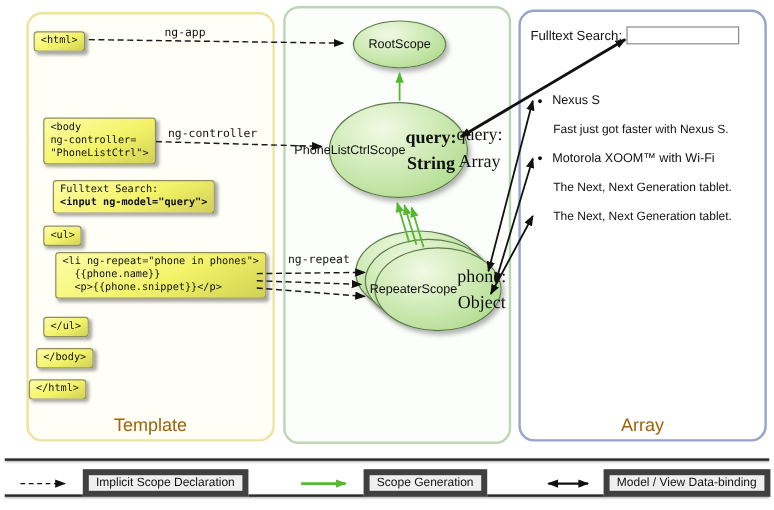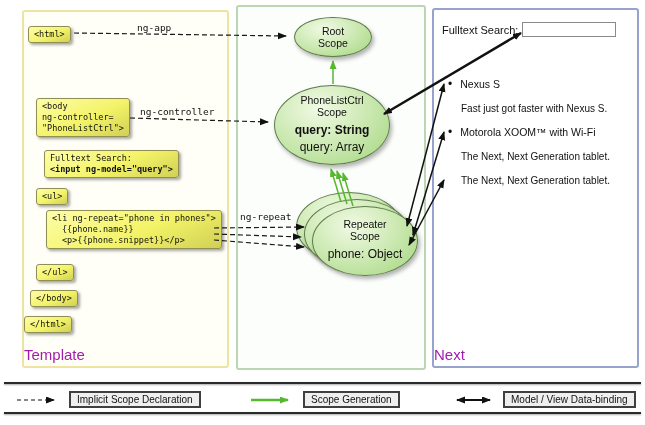--- a/index.html
+++ b/index.html
@@ -1,53 +1,53 @@
 <!DOCTYPE html>
 <html><head>
 <meta charset="utf-8">
 <style>
   *{margin:0;padding:0;box-sizing:border-box}
   body{font-family:"Liberation Sans",sans-serif;background:#fff}
   #canvas{position:relative;width:645px;height:425px;background:#fff;overflow:hidden}
-  .panel{position:absolute;border-radius:3px}
+  .panel{position:absolute;border-radius:13px}
   #p-template{left:22px;top:10px;width:207px;height:358px;border:2px solid #ece4a0;background:#fffef7}
   #p-model{left:236px;top:5px;width:190px;height:365px;border:2px solid #bcd6b4;background:#fcfefb}
   #p-view{left:432px;top:8px;width:207px;height:360px;border:2px solid #97a3cc;background:#fff}
-  .panel-label{position:absolute;bottom:3px;left:0;right:0;text-align:left;font-size:15px;color:#a21caf}
+  .panel-label{position:absolute;bottom:3px;left:0;right:0;text-align:center;font-size:15px;color:#a16207}
   .code-box{position:absolute;background:linear-gradient(155deg,#fdfda8 0%,#f3f368 55%,#d0d055 100%);
     border:1px solid #8f8f55;border-radius:3px;box-shadow:2px 2px 3px rgba(0,0,0,.35);
     padding:2px 5px;font-family:"DejaVu Sans Mono",monospace;font-size:8.5px;line-height:1.3;
     color:#111;white-space:nowrap}
   .cl{color:#111}
   .cl.bold{font-weight:bold}
   .cl.ind{padding-left:10px}
   .scope-ellipse{position:absolute;border-radius:50%;
     background:radial-gradient(ellipse at 38% 28%,#f0fae4 0%,#cfeab6 45%,#a3d67f 100%);
     border:1.5px solid #5d7a4a;box-shadow:2px 3px 4px rgba(0,0,0,.3);
-    display:flex;flex-direction:column;align-items:center;justify-content:center;text-align:center}
+    display:flex;flex-direction:row;align-items:center;justify-content:center;text-align:center}
   #el-root{left:56px;top:10px;width:78px;height:40px}
   #el-phonelist{left:36px;top:78px;width:116px;height:80px}
   #repeater-stack{position:absolute;left:58px;top:185px;width:124px;height:86px}
   .stack-back{width:106px;height:70px}
   .sc-line{font-size:10.5px;line-height:1.15;color:#111}
-  .sc-prop{font-family:Liberation Sans, sans-serif;font-size:12px;line-height:1.45;color:#111}
+  .sc-prop{font-family:Liberation Serif, serif;font-size:15px;line-height:1.45;color:#111}
   .sc-prop.bold{font-weight:bold}
   .mt4{margin-top:4px}
   .v-search{position:absolute;left:8px;top:12px;display:flex;align-items:center;gap:4px}
   .v-search-label{font-size:11px;color:#111}
   .v-search-input{width:94px;height:15px;border:1px solid #8a8a8a;background:#fff;font-size:10px;padding:0 2px}
   .v-list{position:absolute;left:14px;top:62px;width:188px}
   .v-title{font-size:10.5px;height:24px;display:flex;align-items:center;color:#111}
   .v-title::before{content:"\2022";margin-right:8px;font-size:12px}
   .v-desc{font-size:10px;height:24px;display:flex;align-items:center;padding-left:13px;color:#111}
   .arrow-label{position:absolute;font-family:"DejaVu Sans Mono",monospace;font-size:9.5px;color:#111;z-index:7}
   .arrows{position:absolute;left:0;top:0;z-index:6;pointer-events:none}
   .rule{position:absolute;left:4px;width:637px;height:2px;background:#2a2a2a;box-shadow:0 1px 2px rgba(0,0,0,.35)}
   .legend-group{position:absolute;top:391px;display:flex;align-items:center;gap:5px;z-index:7}
-  .legend-box{border:2px solid #404040;background:#efefef;font-size:10px;padding:1px 6px;color:#111;white-space:nowrap}
+  .legend-box{border:5px solid #404040;background:#efefef;font-size:10px;padding:1px 6px;color:#111;white-space:nowrap}
 </style>
 </head>
 <body>
 
 <div id="canvas">
 
   <div class="panel" id="p-template">
     <div class="code-box" style="left:4px;top:14px">
       <div class="cl">&lt;html&gt;</div>
     </div>
@@ -107,21 +107,21 @@
       <span class="v-search-label">Fulltext Search:</span>
       <input class="v-search-input" value="" style="">
     </div>
     <div class="v-list">
       <div class="v-title">Nexus S</div>
       <div class="v-desc">Fast just got faster with Nexus S.</div>
       <div class="v-title">Motorola XOOM™ with Wi-Fi</div>
       <div class="v-desc">The Next, Next Generation tablet.</div>
       <div class="v-desc">The Next, Next Generation tablet.</div>
     </div>
-    <div class="panel-label">Next</div>
+    <div class="panel-label">Array</div>
   </div>
 
   <div class="arrow-label" style="left:137px;top:22px">ng-app</div>
   <div class="arrow-label" style="left:140px;top:106px">ng-controller</div>
   <div class="arrow-label" style="left:240px;top:211px">ng-repeat</div>
 
   <svg class="arrows" width="645" height="425">
     <defs>
       <marker id="abk" markerUnits="userSpaceOnUse" markerWidth="10" markerHeight="8" refX="8" refY="3.5" orient="auto-start-reverse">
         <path d="M0,0 L9,3.5 L0,7 Z" fill="#111"></path>

